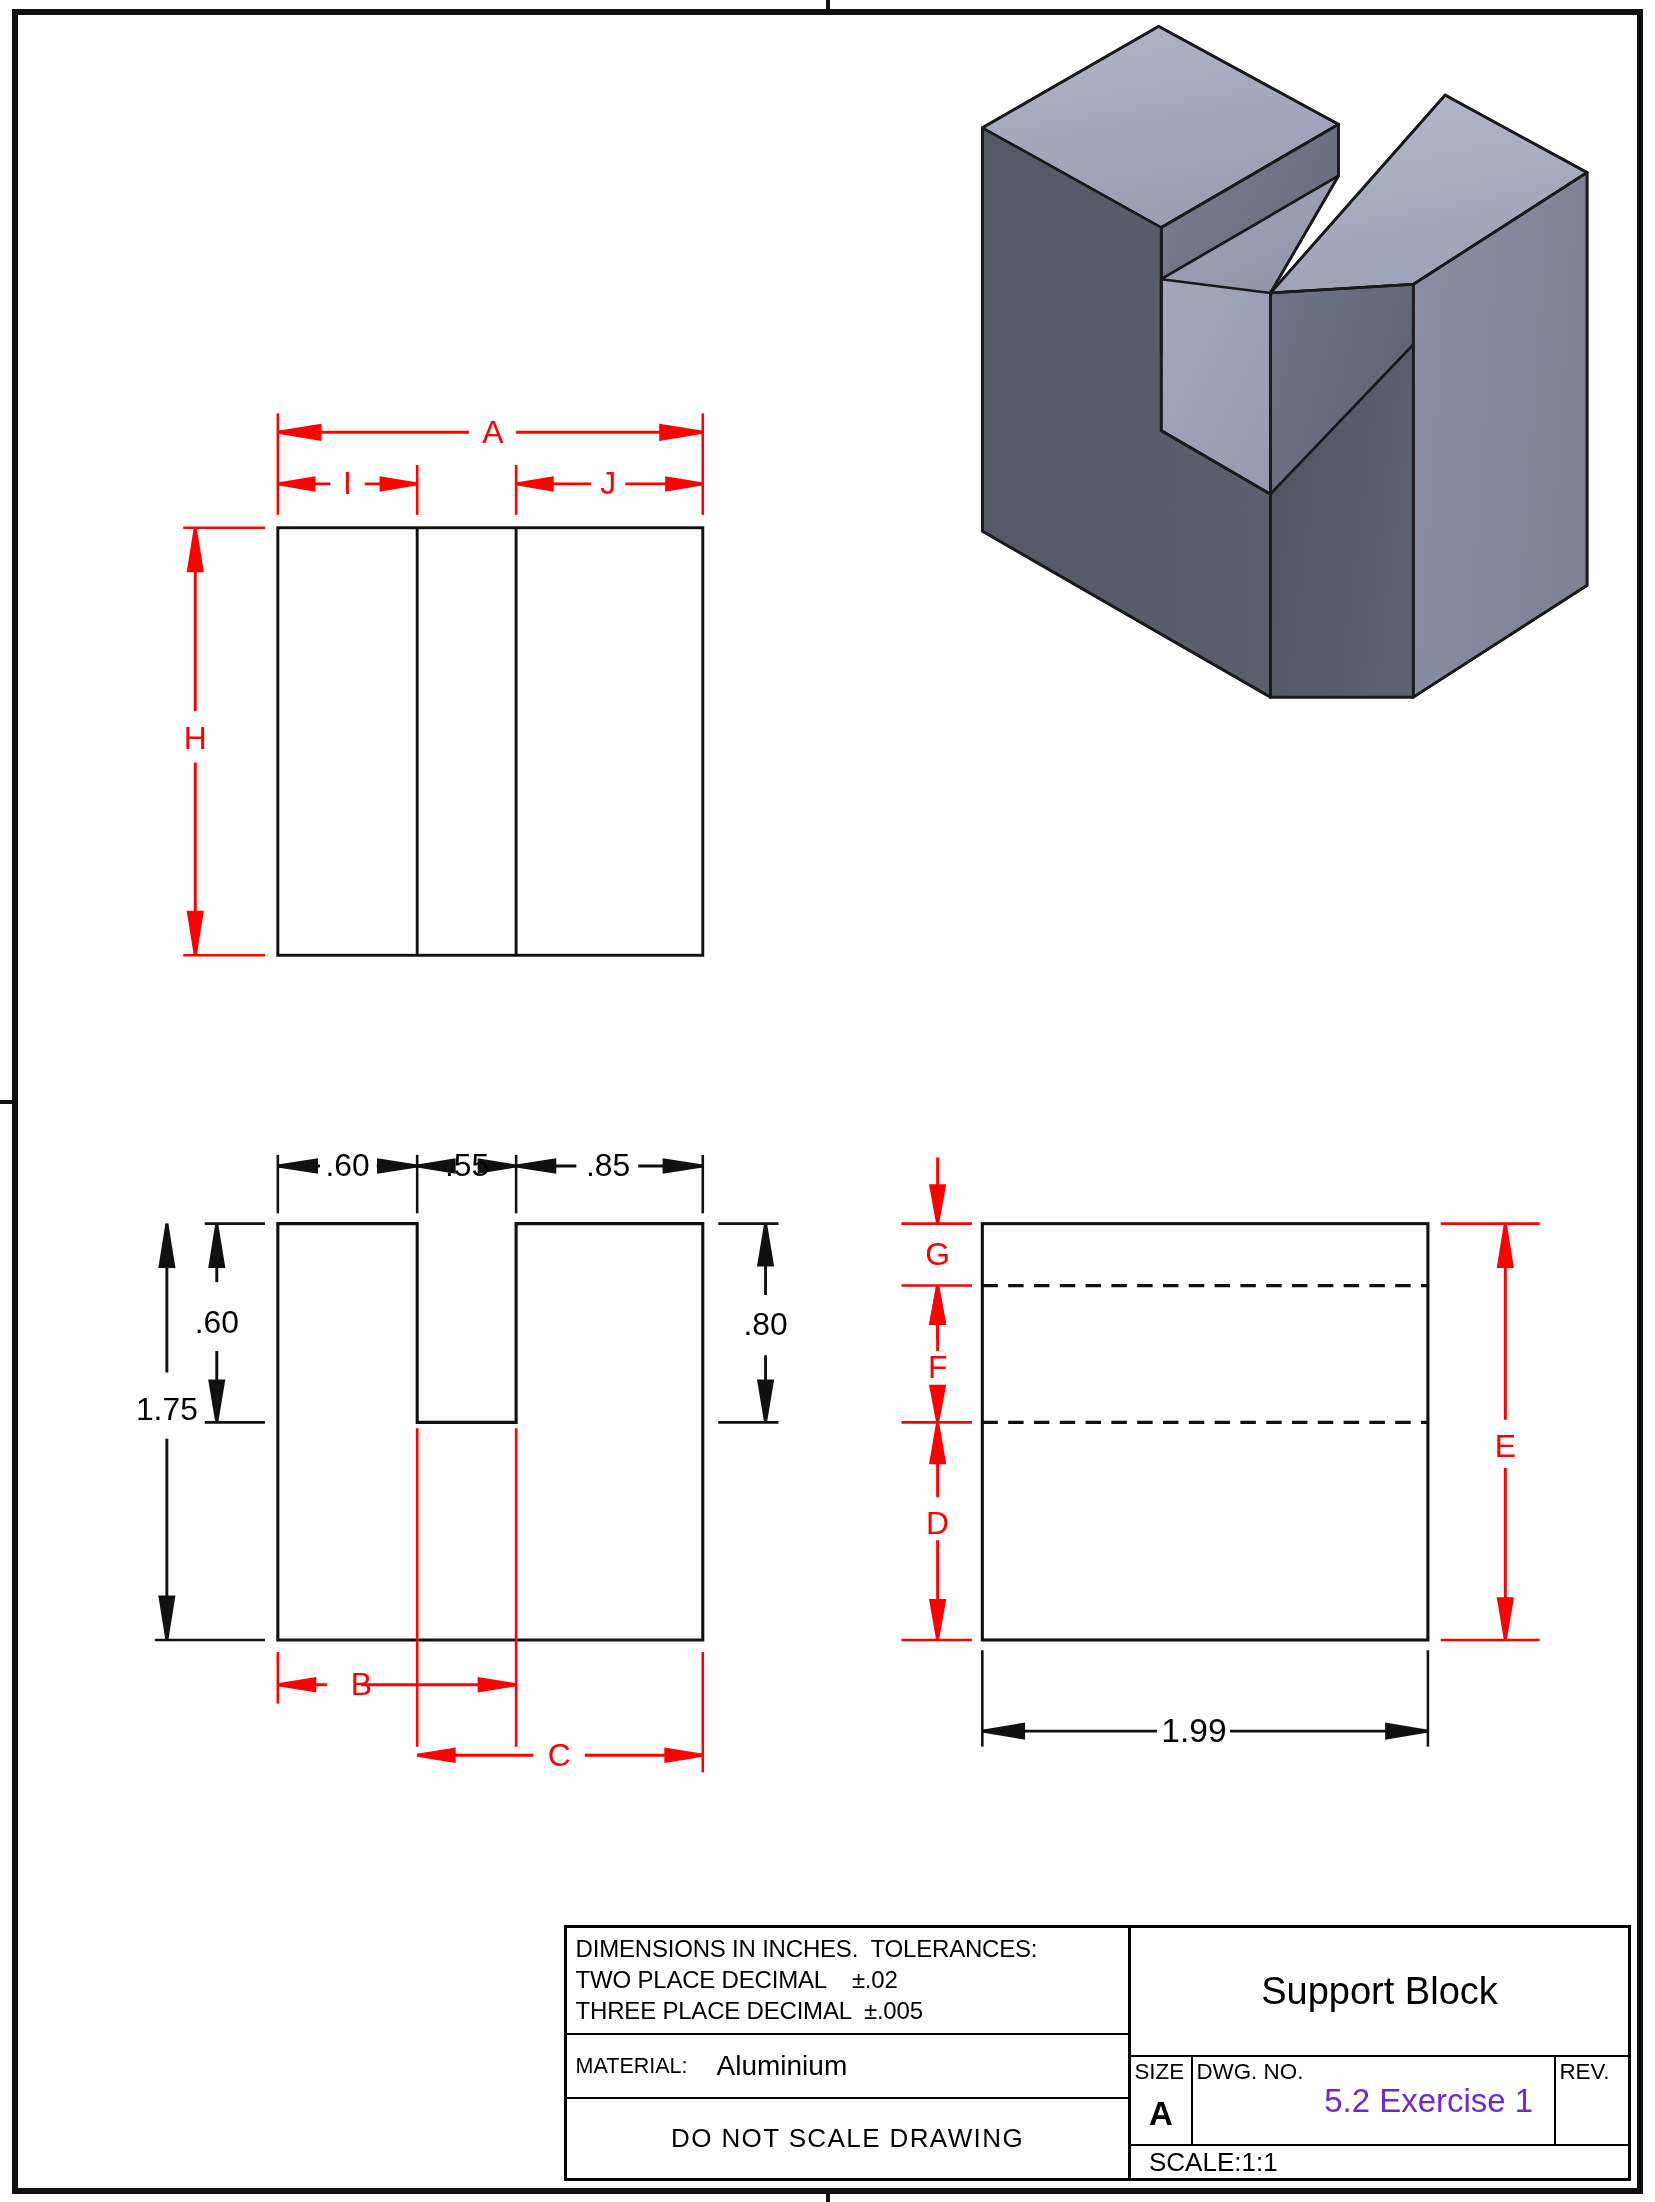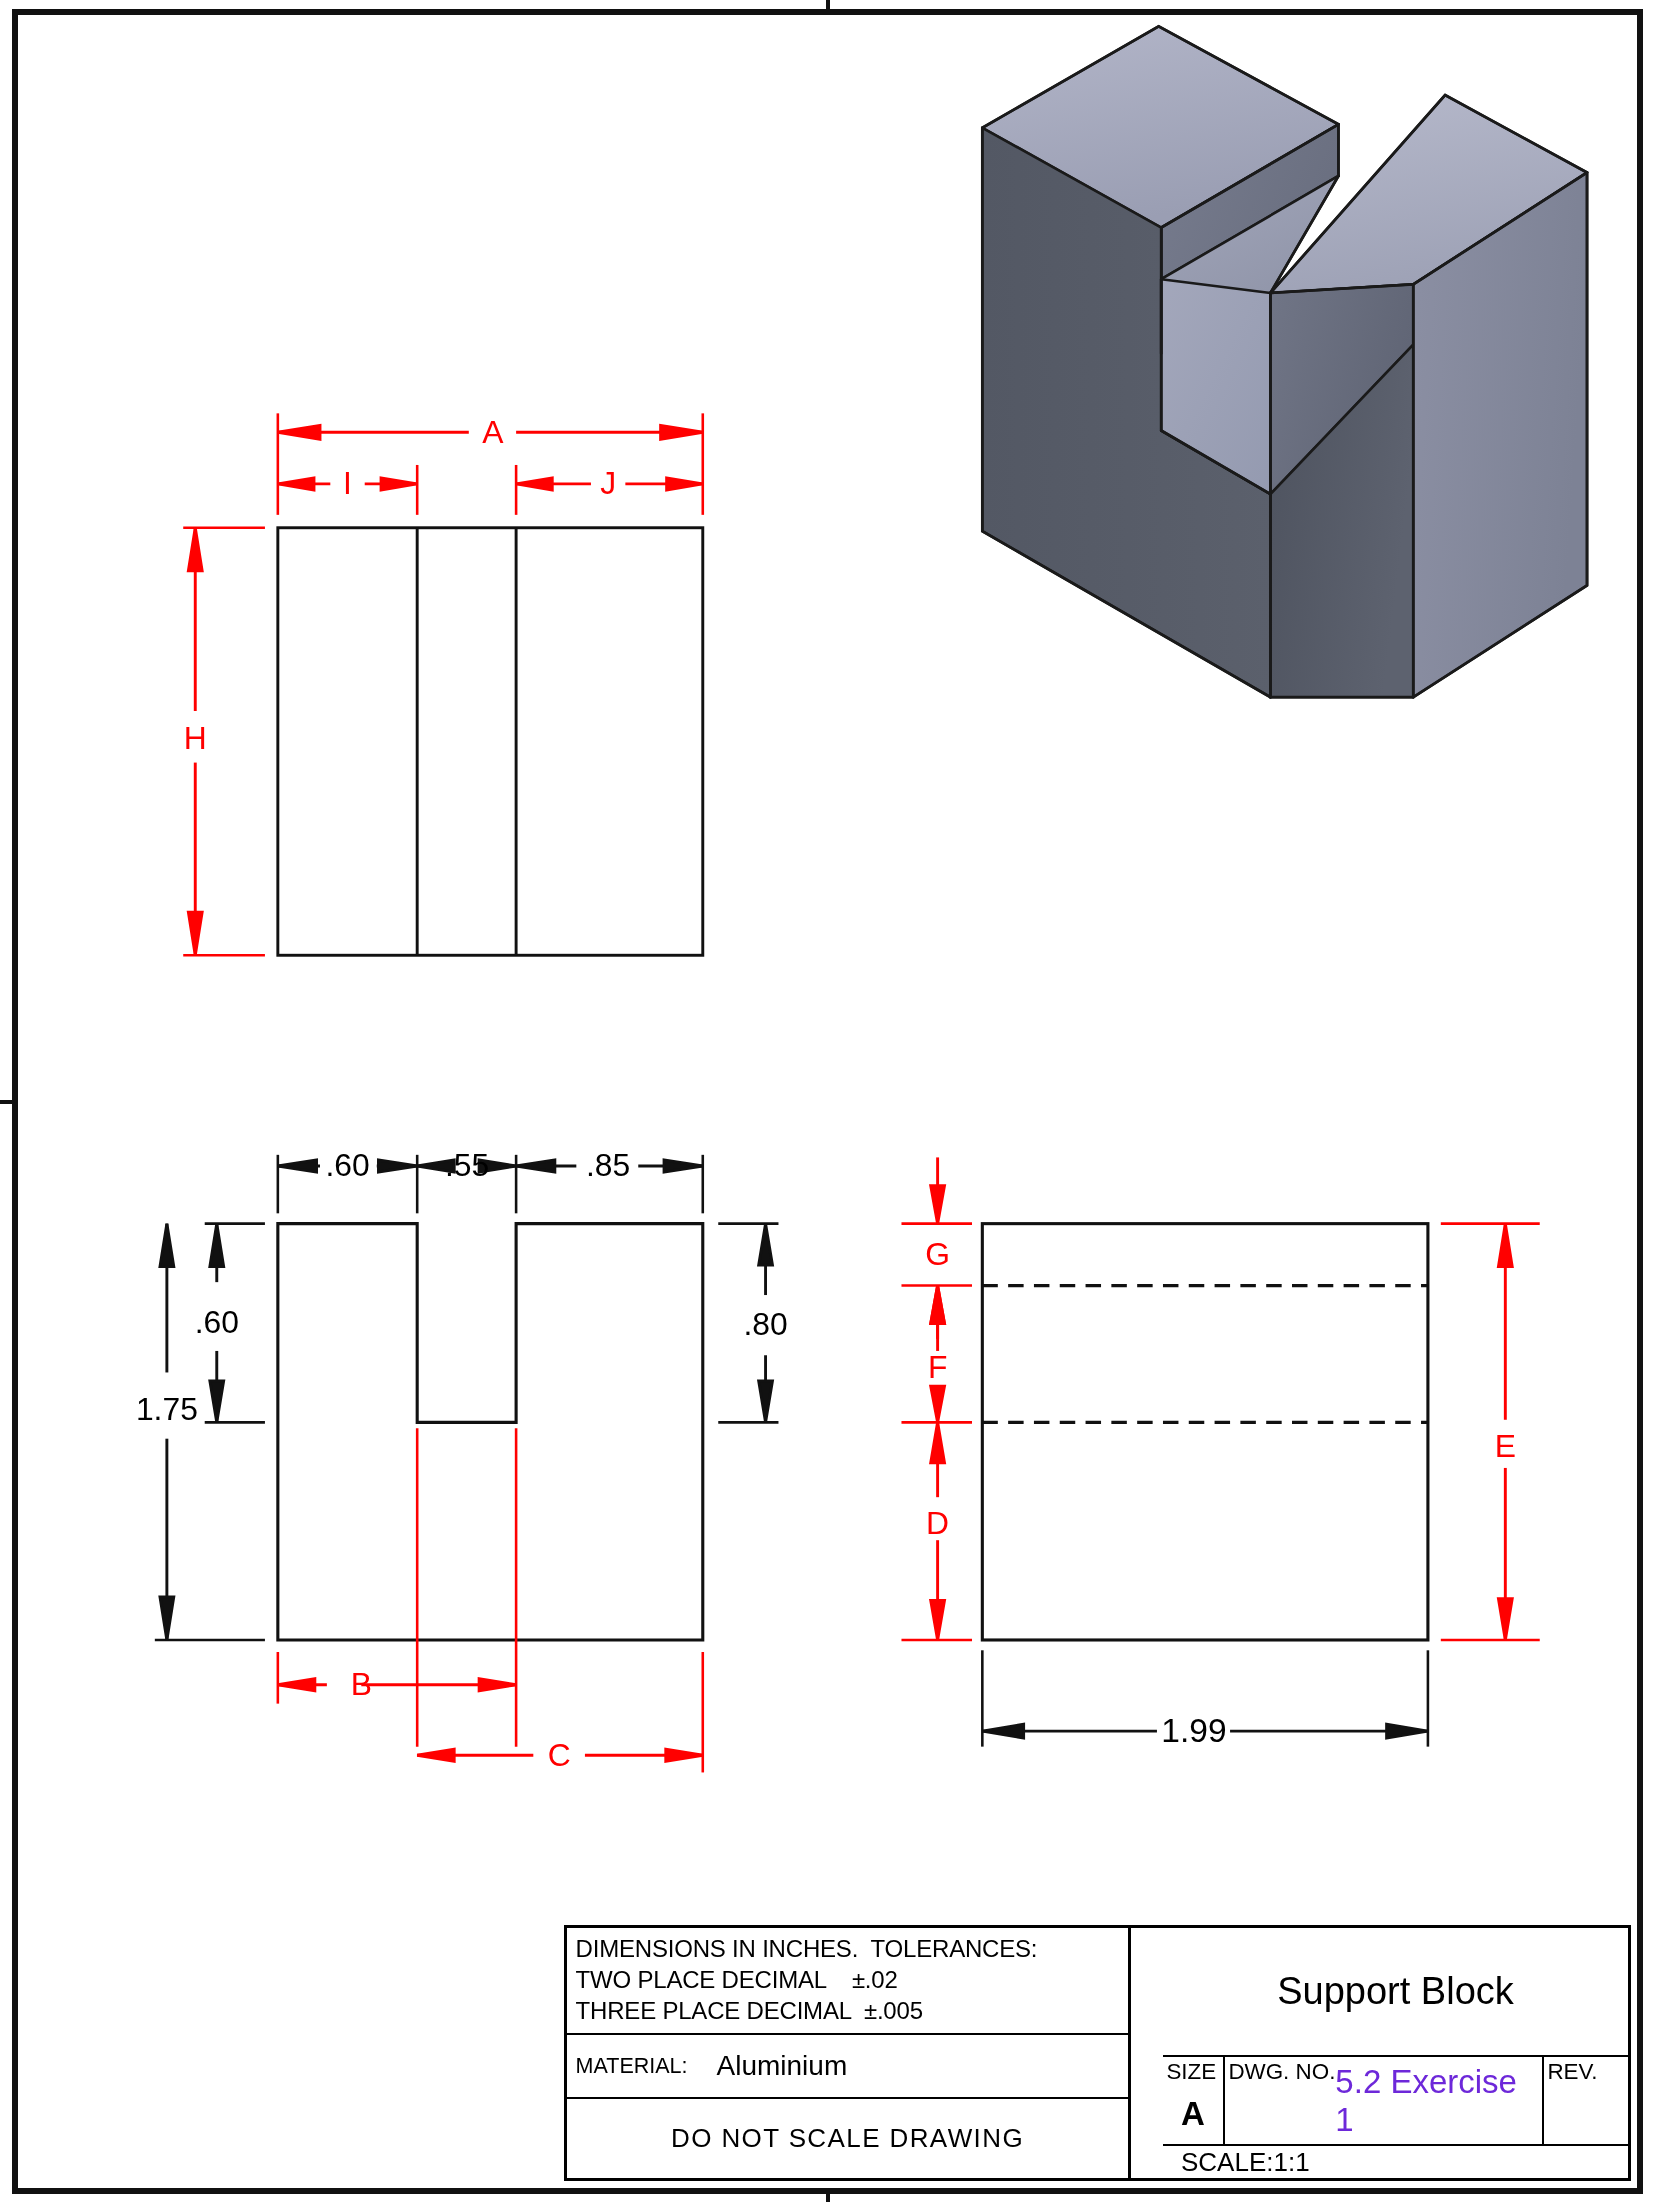--- a/index.html
+++ b/index.html
@@ -34,21 +34,20 @@
   .layer { position: absolute; left: 0; top: 0; }
 
   
   #title-block {
     position: absolute;
     left: 564px;  top: 1925px;
     width: 1067px; height: 256px;
     border: 3.4px solid #000;
     display: flex;
     background: #fff;
-    gap: 32px;
   }
   #tb-left {
     width: 564px;
     display: flex; flex-direction: column;
     border-right: 3.4px solid #000;
   }
   #tb-tol {
     height: 107px;
     border-bottom: 2.6px solid #000;
     padding: 5.2px 0 0 8.6px;
@@ -101,21 +100,21 @@
   }
   #tb-dwgno {
     flex: 1;
     border-right: 2.6px solid #000;
     display: flex; flex-direction: row;
   }
   #dwgno-val {
     flex: 1; display: flex; align-items: center; justify-content: center;
     font-size: 33px; color: #6d28d9;
   }
-  #tb-rev { width: 84px; display:flex; flex-direction:column; }
+  #tb-rev { width: 72px; display:flex; flex-direction:column; }
   #tb-scale {
     flex: 1;
     display: flex; align-items: center;
     padding-left: 18px;
   }
   #scale-text { font-size: 26px; color: #000; }
 
   .dim-label-red { fill: #ff0000; font-family: "Liberation Sans", sans-serif; }
   .dim-label-blk { fill: #000000; font-family: "Liberation Sans", sans-serif; }
 </style>

